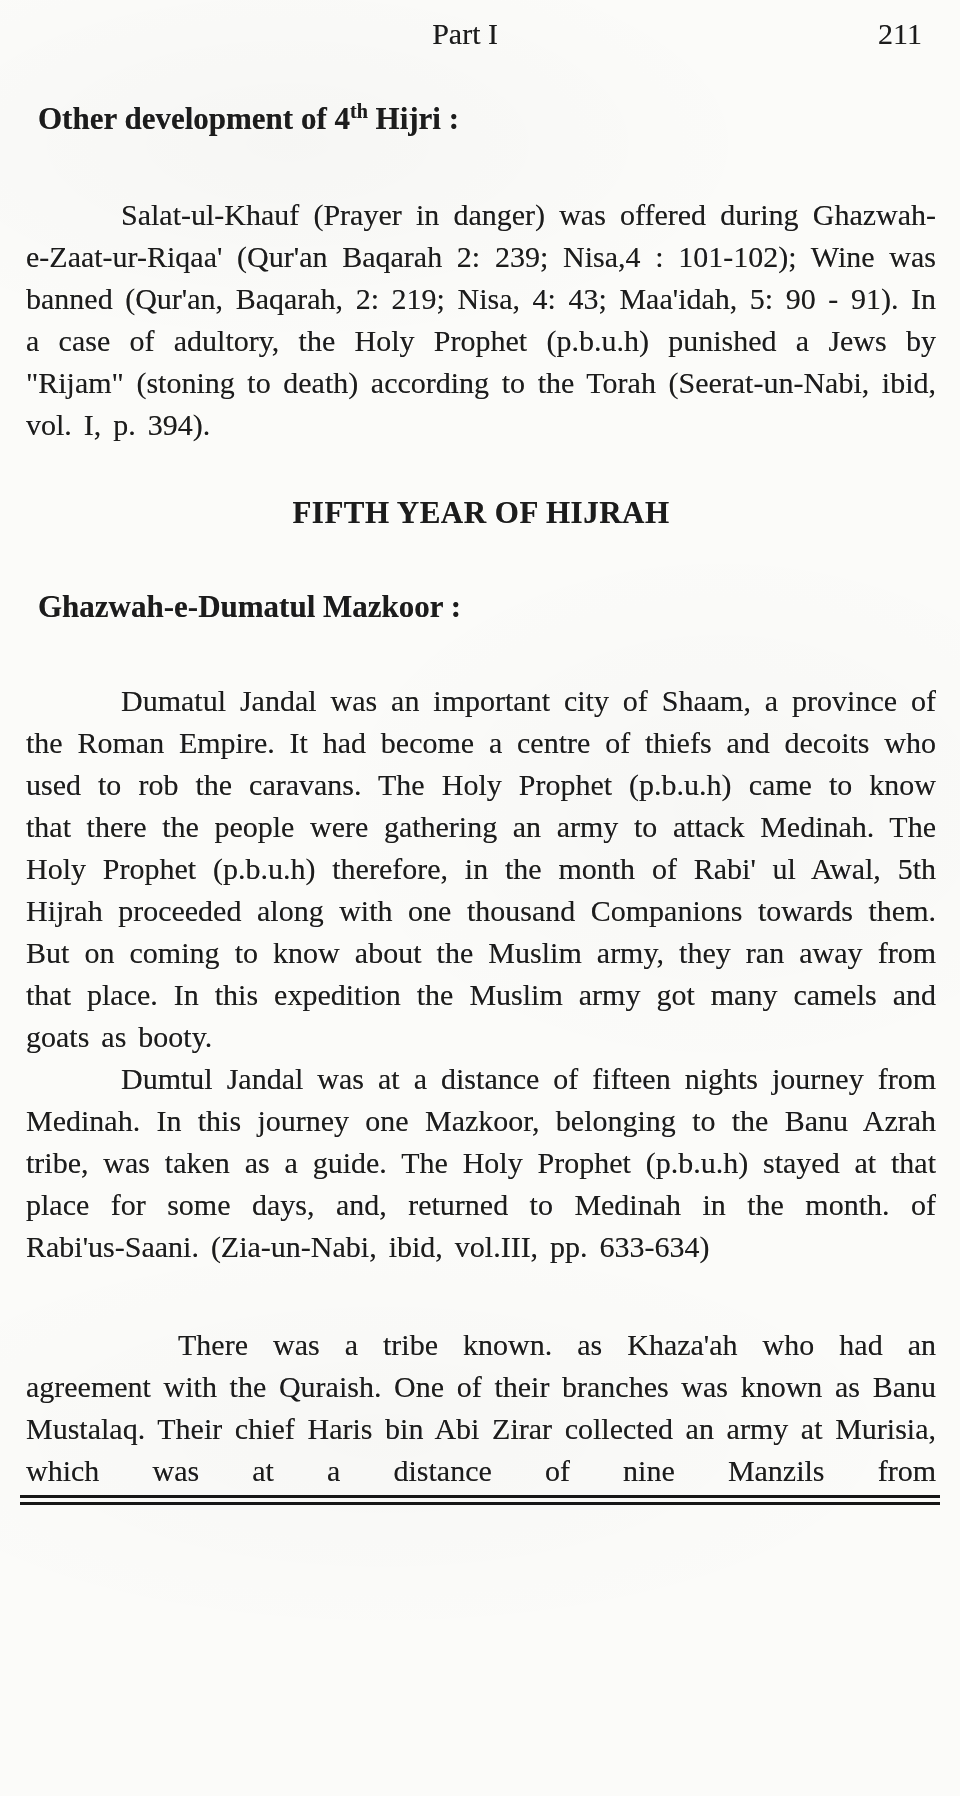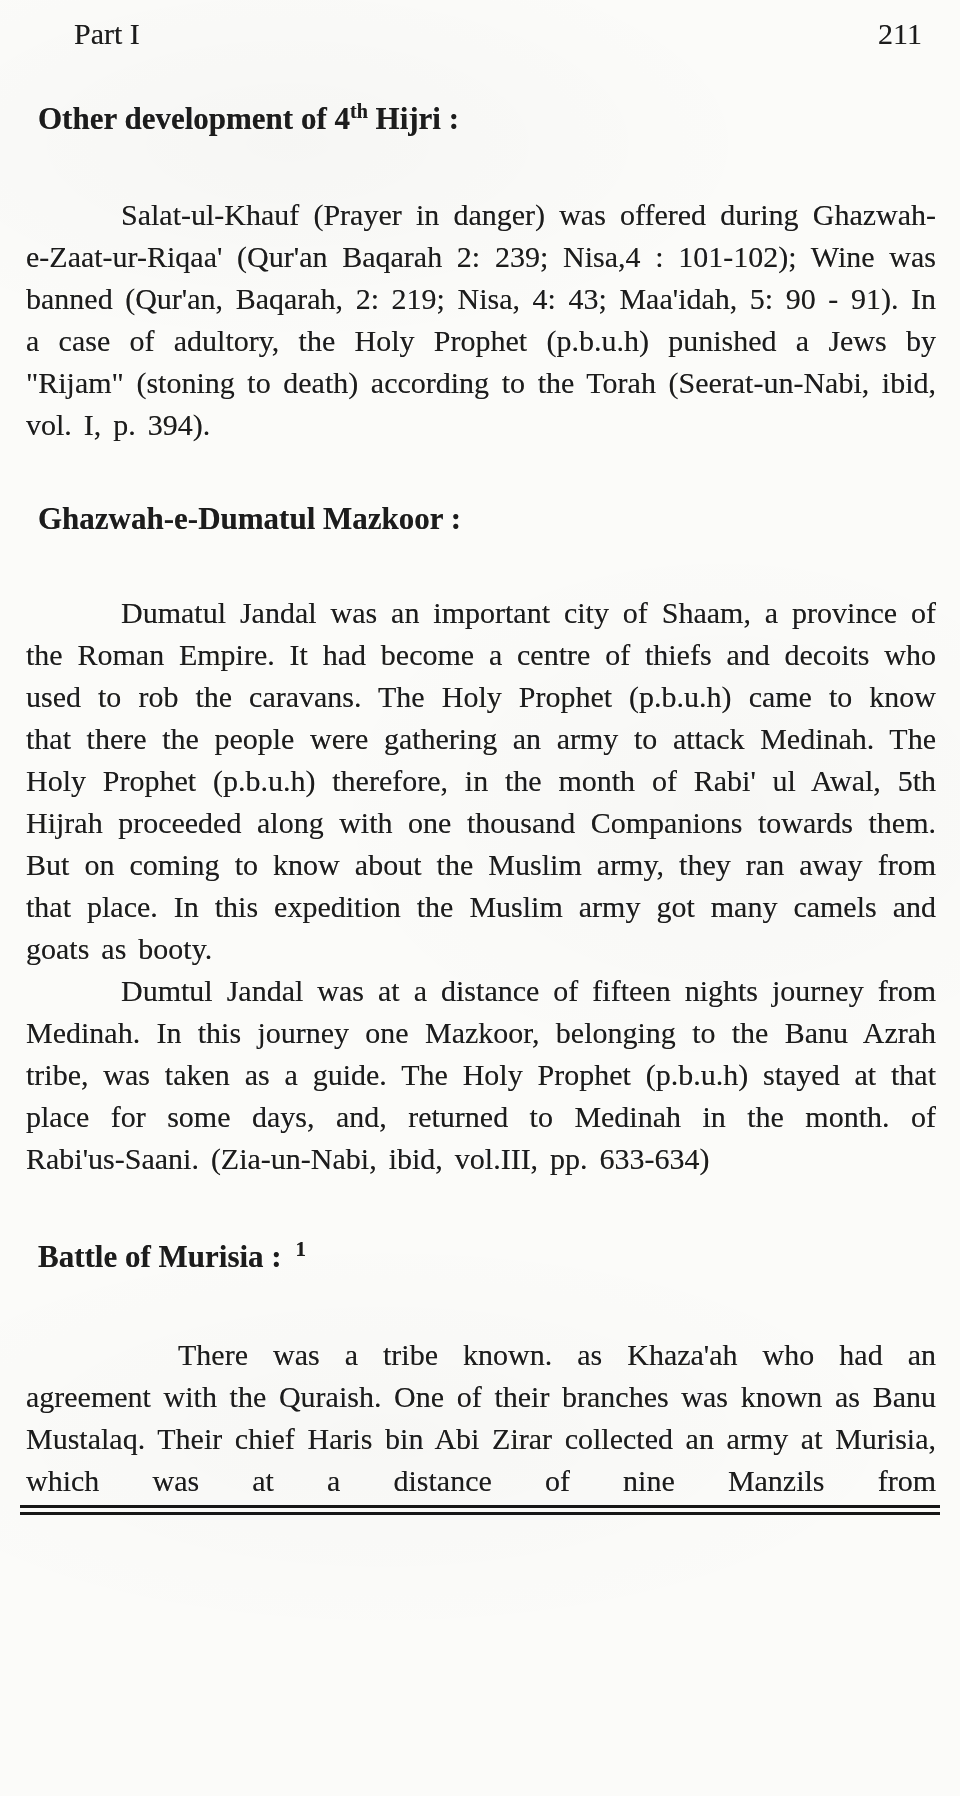--- a/index.html
+++ b/index.html
@@ -20,21 +20,21 @@
     color: #1c1c1c;
     overflow: hidden;
     text-shadow: 0 0 0.6px rgba(20,20,20,0.5);
   }
   .running-header {
     display: flex;
     align-items: baseline;
     font-size: 30px;
     line-height: 40px;
   }
-  .running-header .left  { flex: 1; text-align: left; margin-left: 48px; }
+  .running-header .left  { flex: 1; text-align: right; margin-left: 48px; }
   .running-header .mid   { flex: 2; text-align: center; }
   .running-header .right { flex: 1; text-align: right; padding-right: 14px; }
   h2.section-heading {
     margin: 12px;
     margin-top: 44px;
     font-size: 31px;
     line-height: 42px;
     font-weight: bold;
     text-align: left;
   }
@@ -90,27 +90,27 @@
 
   <div class="running-header">
     <span class="left">Part I</span>
     <span class="right">211</span>
   </div>
 
   <h2 class="section-heading"><span>Other development of 4</span><sup class="hsup">th</sup><span> Hijri :</span></h2>
 
   <p class="body-par indent-std mt" style="margin-top:54px;">Salat-ul-Khauf (Prayer in danger) was offered during Ghazwah-e-Zaat-ur-Riqaa' (Qur'an Baqarah 2: 239; Nisa,4 : 101-102); Wine was banned (Qur'an, Baqarah, 2: 219; Nisa, 4: 43; Maa'idah, 5: 90 - 91). In a case of adultory, the Holy Prophet (p.b.u.h) punished a Jews by "Rijam" (stoning to death) according to the Torah (Seerat-un-Nabi, ibid, vol. I, p. 394).</p>
 
+  <h2 class="section-heading centered">FIFTH YEAR OF HIJRAH</h2>
 
   <h2 class="section-heading" style="margin-top:52px;">Ghazwah-e-Dumatul Mazkoor :</h2>
 
   <p class="body-par indent-std mt">Dumatul Jandal was an important city of Shaam, a province of the Roman Empire. It had become a centre of thiefs and decoits who used to rob the caravans. The Holy Prophet (p.b.u.h) came to know that there the people were gathering an army to attack Medinah. The Holy Prophet (p.b.u.h) therefore, in the month of Rabi' ul Awal, 5th Hijrah proceeded along with one thousand Companions towards them. But on coming to know about the Muslim army, they ran away from that place. In this expedition the Muslim army got many camels and goats as booty.</p>
 
   <p class="body-par indent-std">Dumtul Jandal was at a distance of fifteen nights journey from Medinah. In this journey one Mazkoor, belonging to the Banu Azrah tribe, was taken as a guide. The Holy Prophet (p.b.u.h) stayed at that place for some days, and, returned to Medinah in the month. of Rabi'us-Saani. (Zia-un-Nabi, ibid, vol.III, pp. 633-634)</p>
 
-  <h2 class="section-heading" style="margin-top:56px;"><span>Battle of Murisia : </span><sup class="refsup">1</sup></h2>
 
   <p class="body-par indent-lg justify-last" style="margin-top:56px;">There was a tribe known. as Khaza'ah who had an agreement with the Quraish. One of their branches was known as Banu Mustalaq. Their chief Haris bin Abi Zirar collected an army at Murisia, which was at a distance of nine Manzils from</p>
 
   <div class="footnote-rule"></div>
 
 
 </div>
 
 </body></html>

